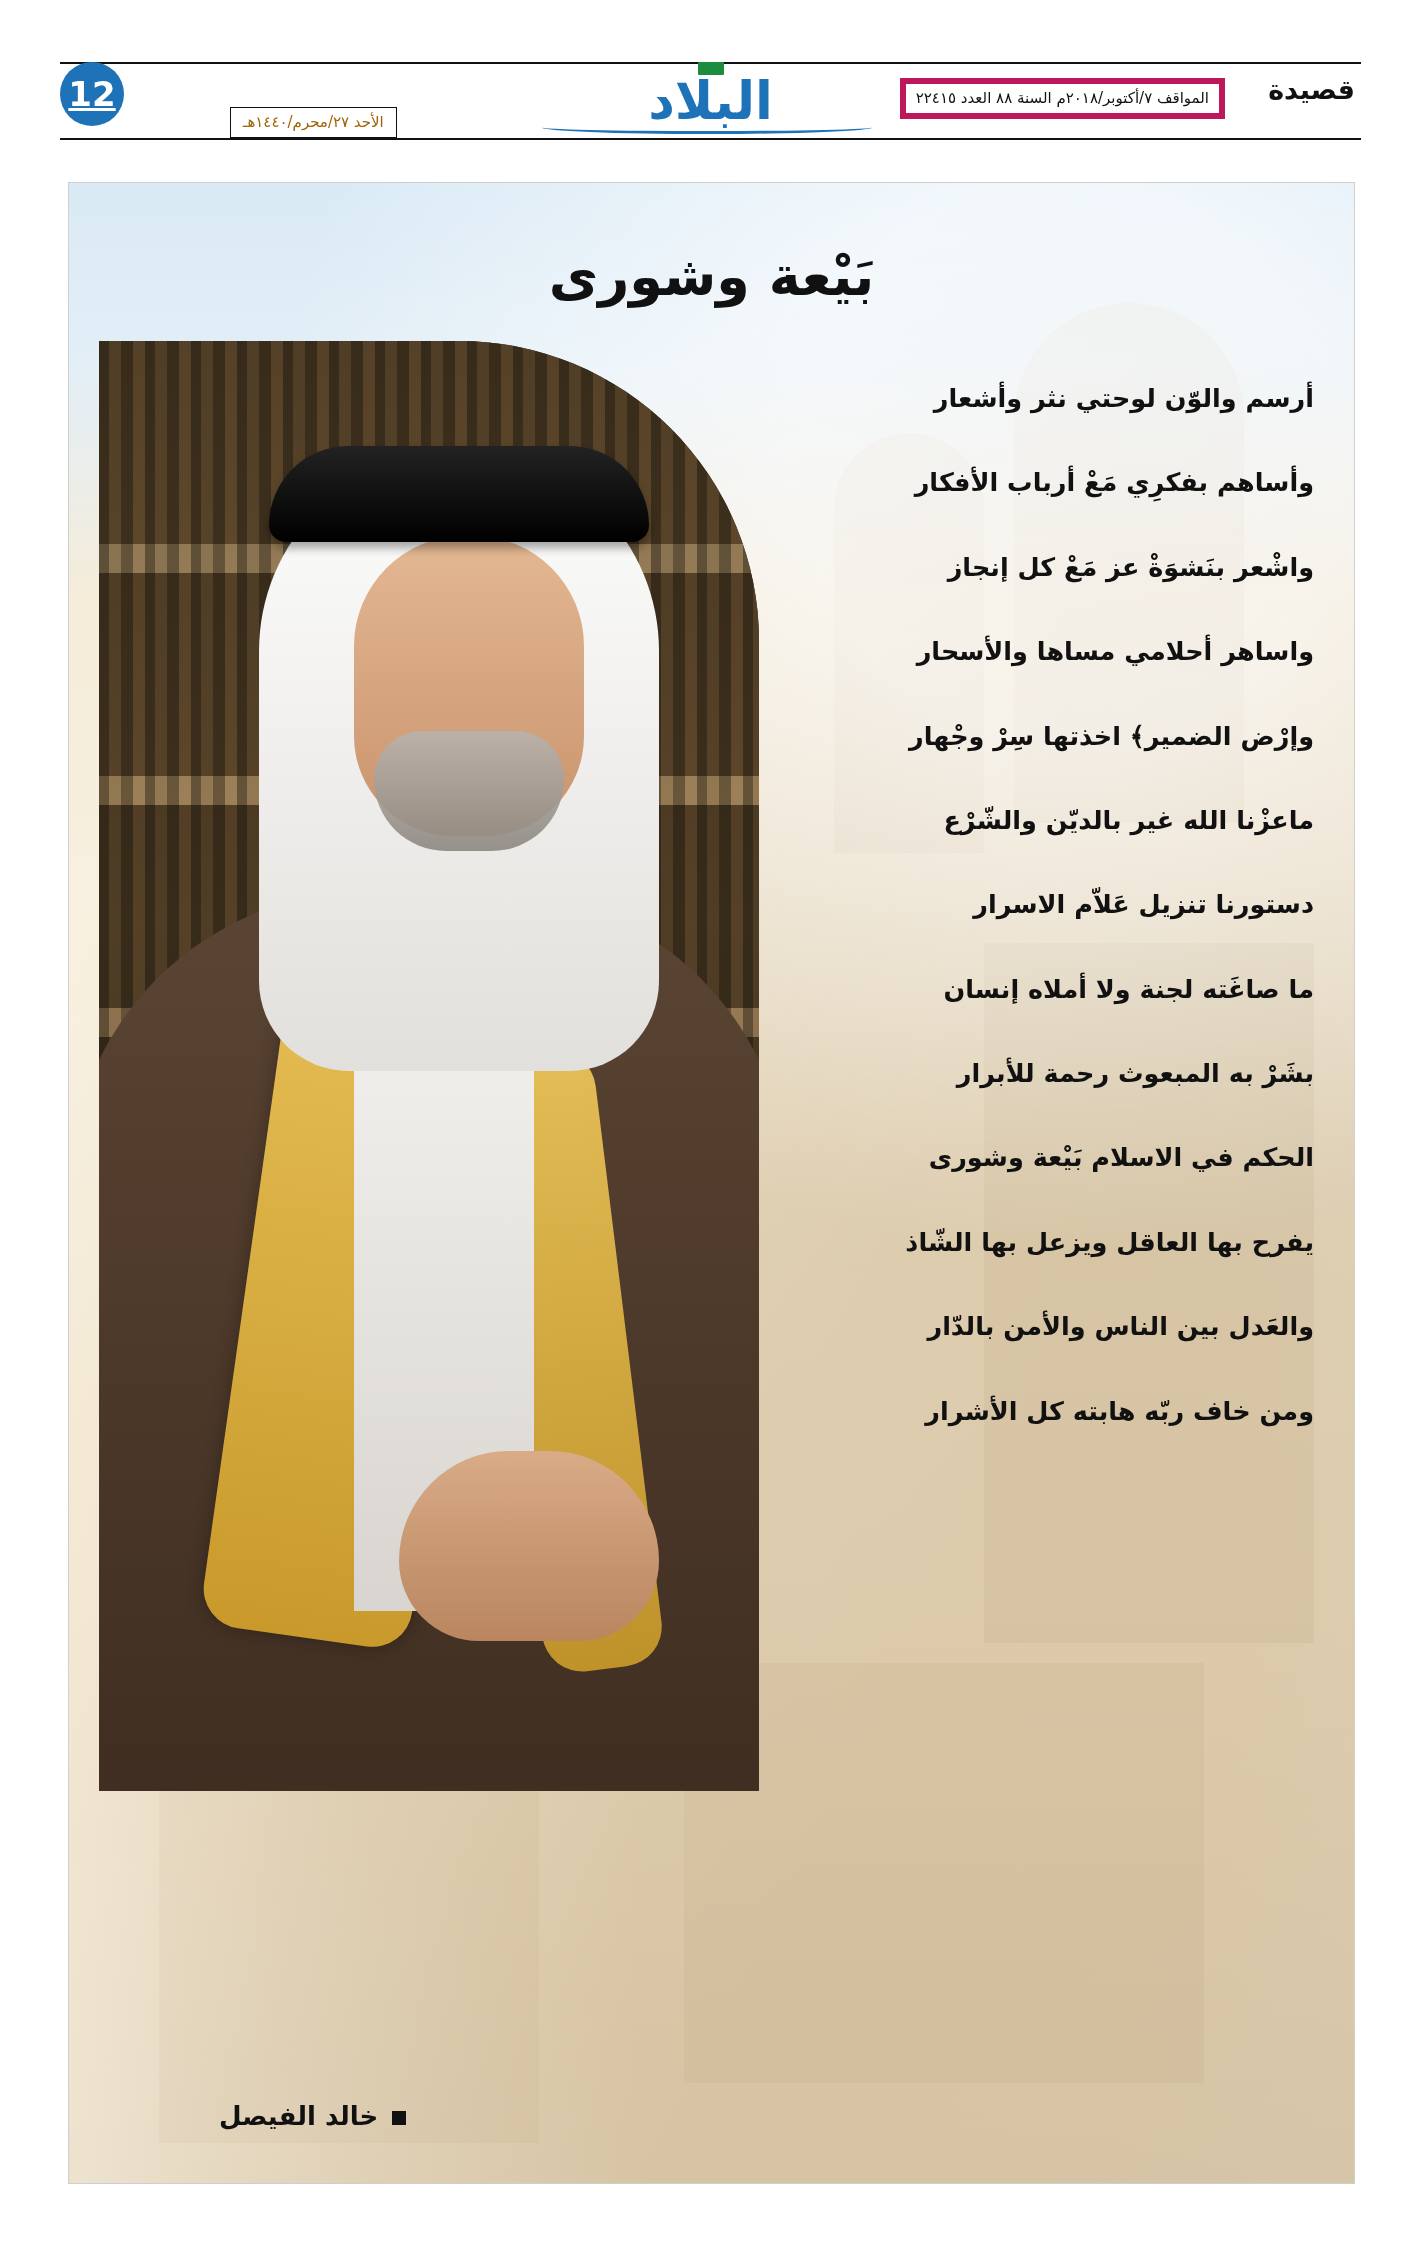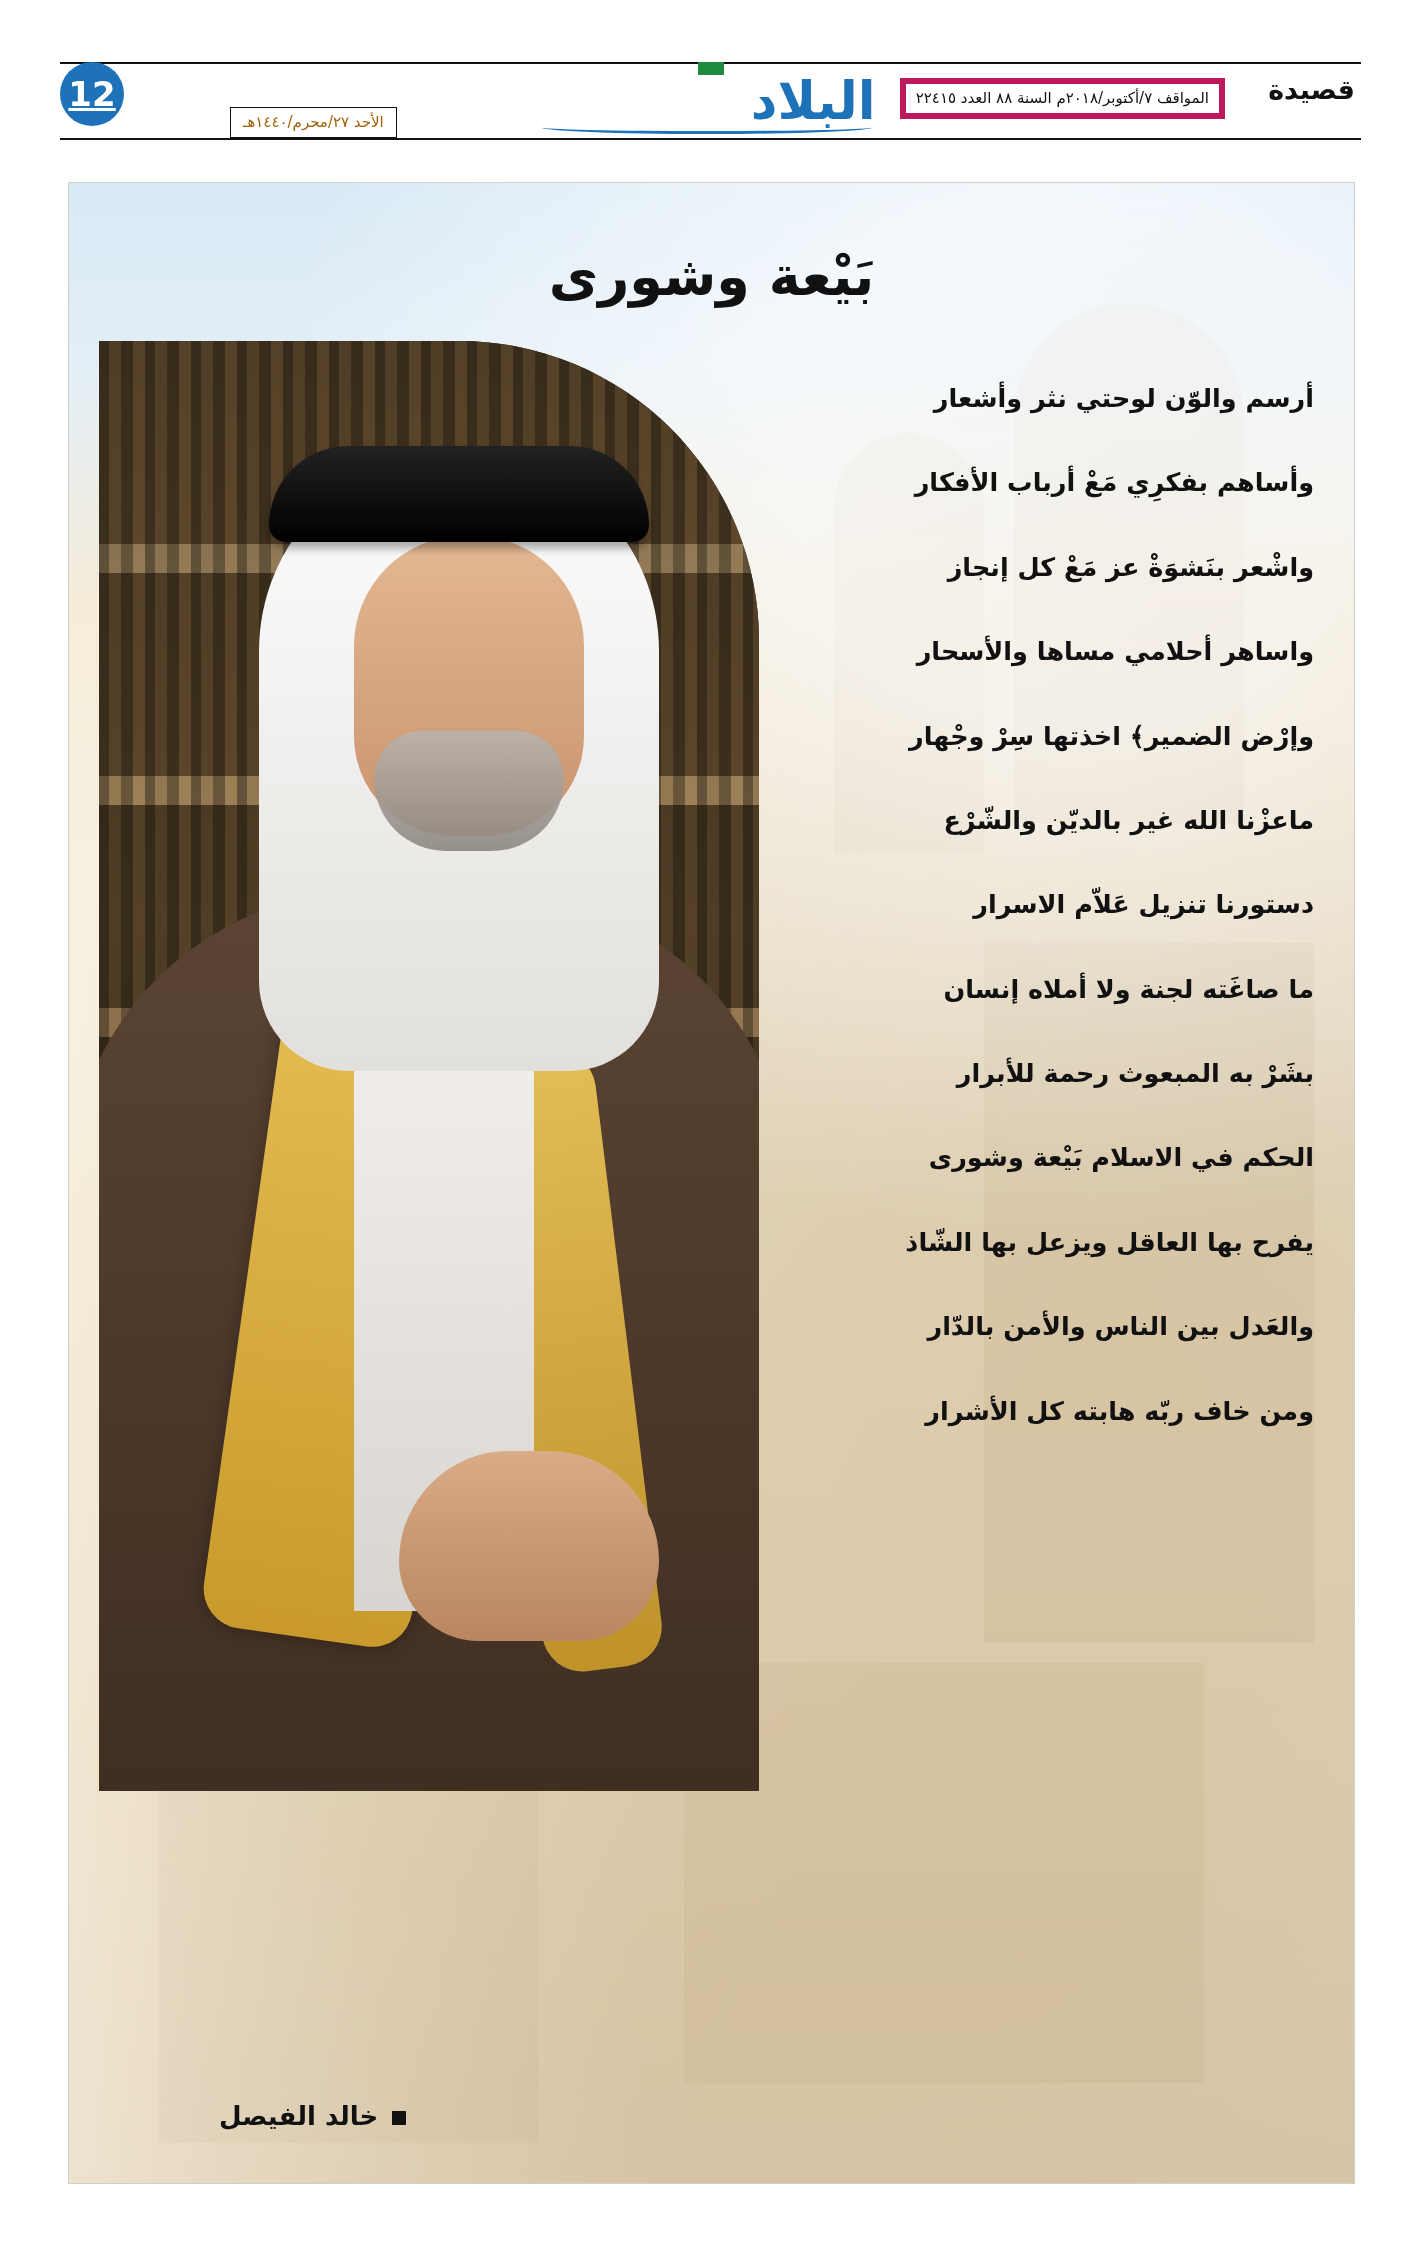--- a/index.html
+++ b/index.html
@@ -36,21 +36,21 @@
   }
   .date-box{
     position:absolute;top:16px;left:230px;
     border:1px solid #111;
     padding:5px 12px 6px 12px;
     font-size:15px;color:#a16207;white-space:nowrap;margin-top:29px;
   }
   .logo{
     position:absolute;top:2px;left:50%;transform:translateX(-50%);
     width:330px;height:74px;
-    display:flex;align-items:center;
+    display:flex;align-items:center;justify-content:center;
     background:#fff;
   }
   .logo-text{
     font-size:52px;font-weight:bold;color:#1d72b8;
     letter-spacing:-2px;line-height:1;
     position:relative;
   }
   .logo-flag{
     position:absolute;top:-2px;left:50%;transform:translateX(-50%);
     width:26px;height:13px;background:#1d8c3e;border-radius:1px;

